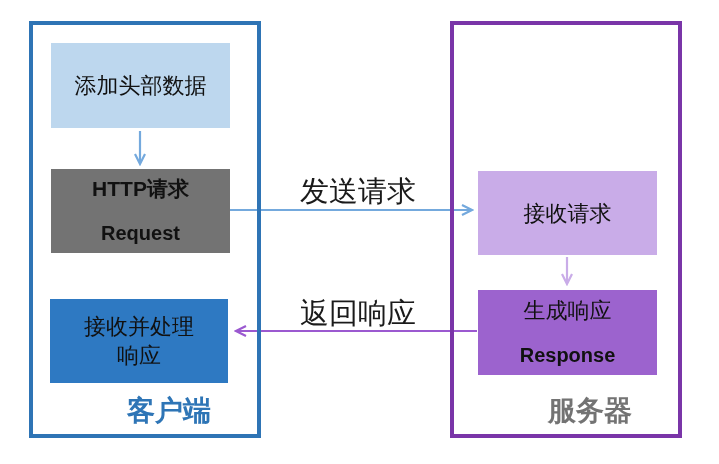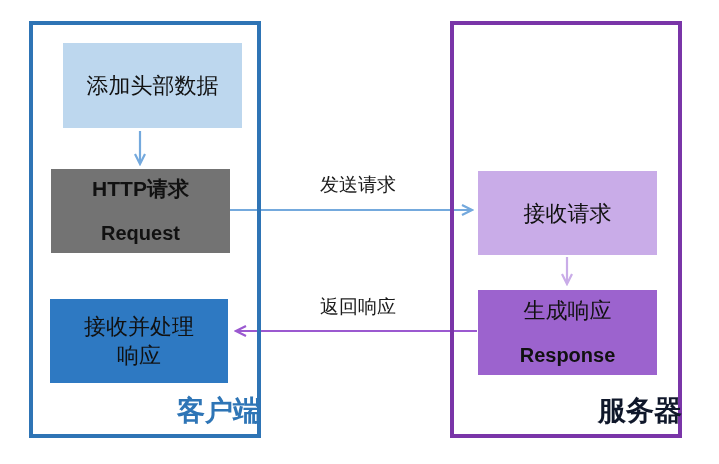--- a/index.html
+++ b/index.html
@@ -43,43 +43,44 @@
     align-items: center;
     justify-content: center;
     text-align: center;
     color: #111111;
     font-size: 22px;
     line-height: 29px;
     z-index: 3;
   }
   .node .latin { font-size: 20px; font-weight: bold; margin-top: 16px; }
 
-  .node.add-header       { left: 51px;  top: 43px;  width: 179px; height: 85px; background: #BDD7EE; margin-left: 12px; }
+  .node.add-header       { left: 51px;  top: 43px;  width: 179px; height: 85px; background: #BDD7EE; }
   .node.http-request     { left: 51px;  top: 169px; width: 179px; height: 84px; background: #737373; font-weight: bold; font-size: 21px; }
   .node.receive-process  { left: 50px;  top: 291px; width: 178px; height: 84px; background: #2E79C2; margin-top: 8px; }
   .node.receive-request  { left: 478px; top: 171px; width: 179px; height: 84px; background: #C9ACE8; }
   .node.generate-response{ left: 478px; top: 290px; width: 179px; height: 85px; background: #9C63CE; }
 
   .container-label {
     position: absolute;
     width: 232px;
     top: 392px;
-    text-align: right;
+    text-align: center;
     font-size: 28px;
     font-weight: bold;
     z-index: 3;
+    padding-left: 24px;
   }
   .container-label.client-label { left: 29px;  color: #2E75B6; }
-  .container-label.server-label { left: 450px; color: #0f172a; }
+  .container-label.server-label { left: 450px; color: #737373; }
 
   .arrow-label {
     position: absolute;
     width: 150px;
     text-align: center;
-    font-size: 19px;
+    font-size: 29px;
     color: #1a1a1a;
     z-index: 3;
   }
   .arrow-label.send-label   { left: 283px; top: 172px; }
   .arrow-label.return-label { left: 283px; top: 294px; }
 </style>
 </head>
 <body>
 
 <div class="canvas">

